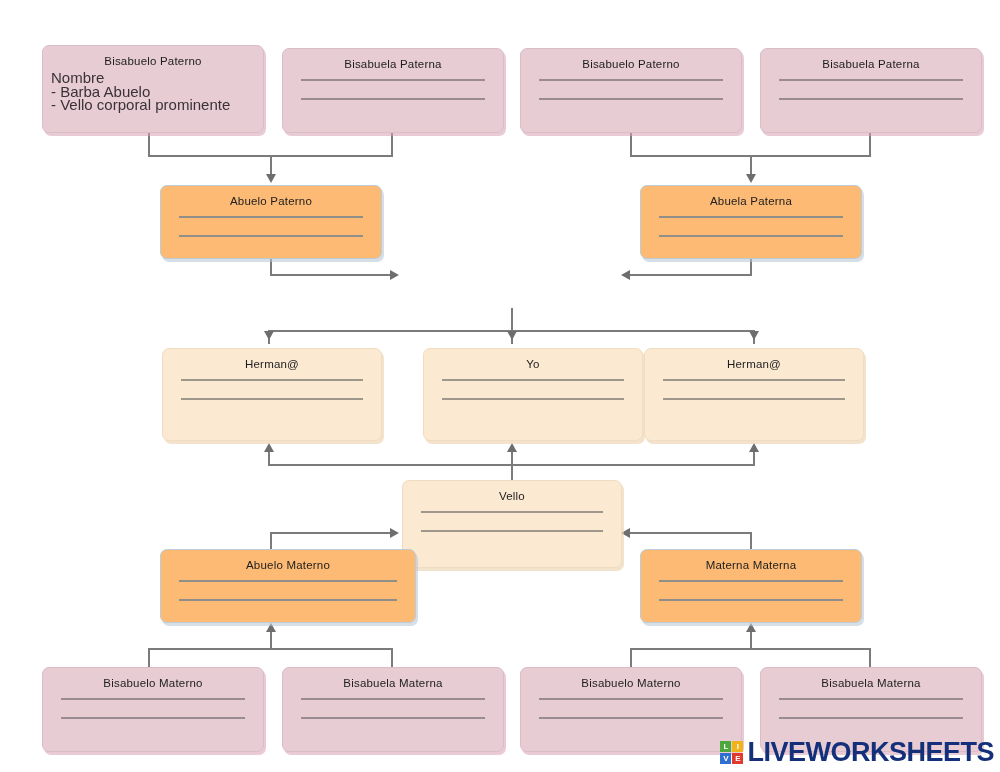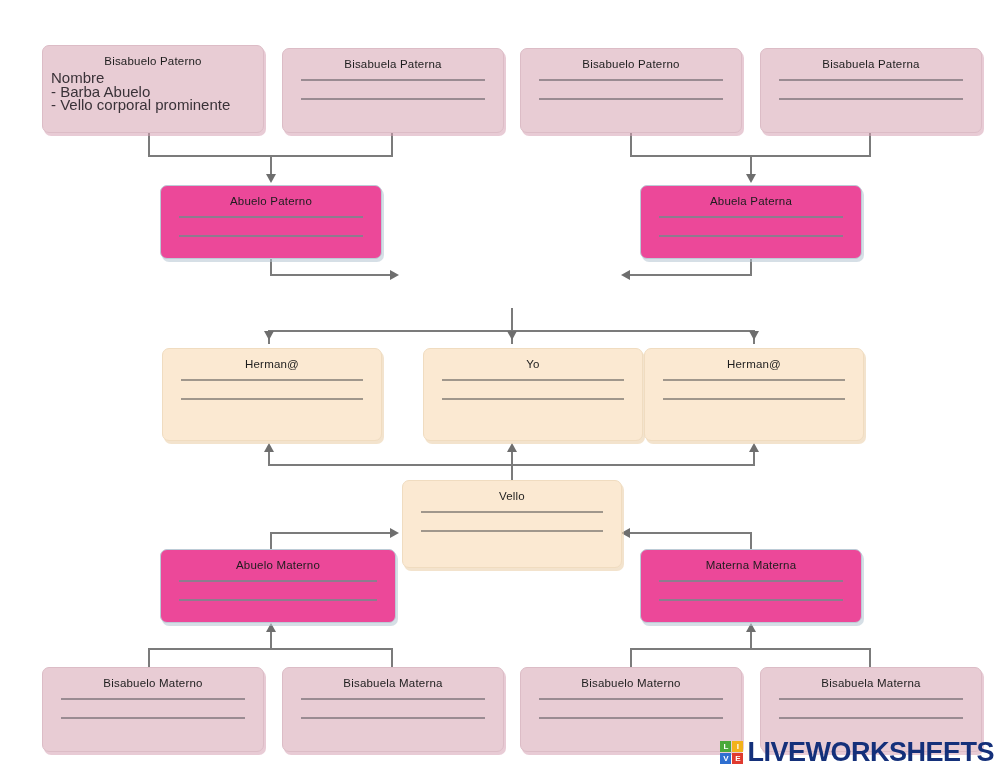--- a/index.html
+++ b/index.html
@@ -46,21 +46,21 @@
   }
   
   .node.pink {
     background: #e8ccd4;
     border: 1px solid #dcbcc6;
     box-shadow: 2px 3px 0 rgba(214,160,178,.55);
   }
   .node.pink .wline { border-top-color: #8c7f86; }
   
   .node.blue {
-    background: #ec4899;
+    background: #fdba74;
     border: 1px solid #bccbd6;
     box-shadow: 2px 3px 0 rgba(180,197,209,.55);
   }
   .node.blue .wline { border-top-color: #7d868c; }
   
   .node.cream {
     background: #fbe9d2;
     border: 1px solid #f0dcc0;
     box-shadow: 2px 3px 0 rgba(235,208,172,.6);
   }
@@ -269,21 +269,21 @@
   </div>
 
   <div class="conn v" style="left:270px; top:532px; height:19px;"></div>
   <div class="conn h" style="left:270px; top:532px; width:122px;"></div>
   <div class="arrow right" style="left:390px; top:528px;"></div>
 
   <div class="conn v" style="left:750px; top:532px; height:19px;"></div>
   <div class="conn h" style="left:630px; top:532px; width:122px;"></div>
   <div class="arrow left" style="left:621px; top:528px;"></div>
 
-  <div class="node blue" style="left:160px; top:549px; width:236px; height:74px;">
+  <div class="node blue" style="left:160px; top:549px; width:256px; height:74px;">
     <div class="title">Abuelo Materno</div>
     <div class="lines">
       <div class="wline"></div>
       <div class="wline"></div>
     </div>
   </div>
 
   <div class="node blue" style="left:640px; top:549px; width:222px; height:74px;">
     <div class="title">Materna Materna</div>
     <div class="lines">

